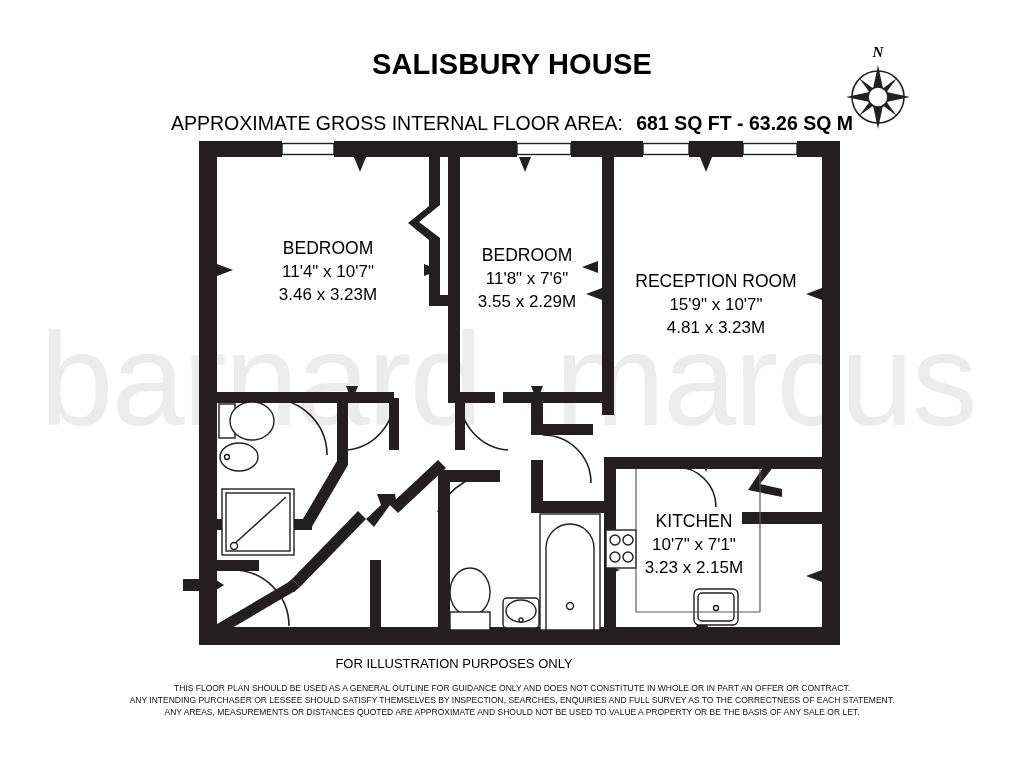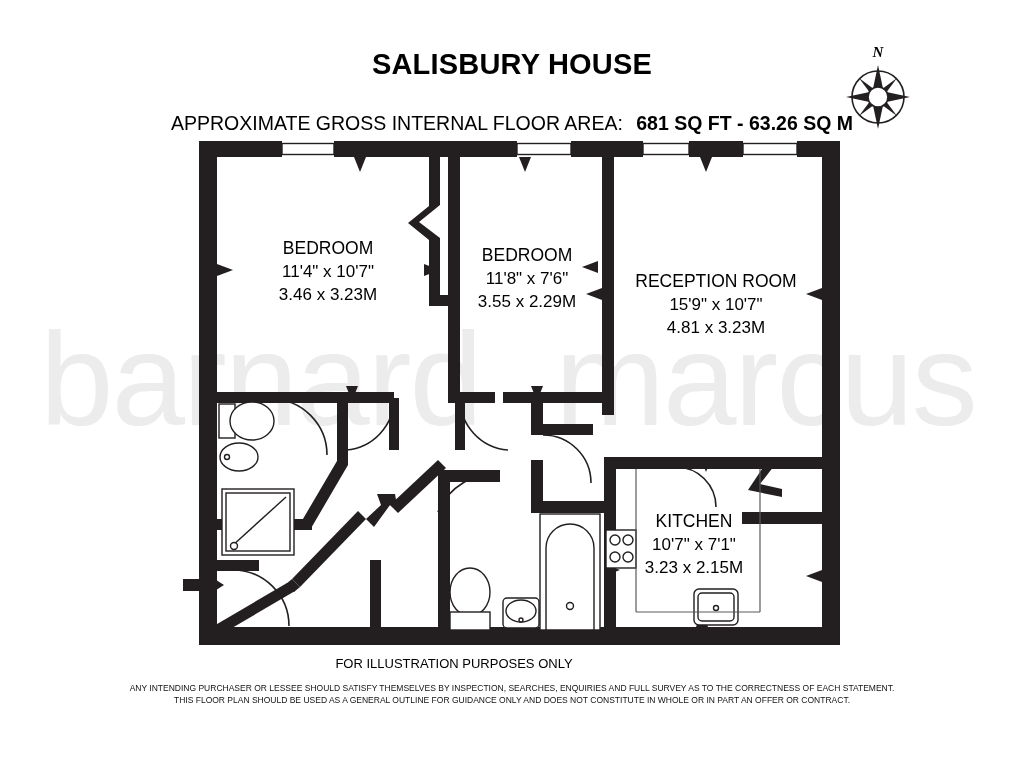--- a/index.html
+++ b/index.html
@@ -404,15 +404,16 @@
     <text class="room-name" x="694" y="527">KITCHEN</text>
     <text class="room-dim" x="694" y="550">10'7" x 7'1"</text>
     <text class="room-dim" x="694" y="573">3.23 x 2.15M</text>
   </g>
 
 </svg>
 </div>
 
 <div id="footer-illustration">FOR ILLUSTRATION PURPOSES ONLY</div>
 <div id="footer-disclaimer">
+  <div>THIS FLOOR PLAN SHOULD BE USED AS A GENERAL OUTLINE FOR GUIDANCE ONLY AND DOES NOT CONSTITUTE IN WHOLE OR IN PART AN OFFER OR CONTRACT.</div>
   <div>ANY INTENDING PURCHASER OR LESSEE SHOULD SATISFY THEMSELVES BY INSPECTION, SEARCHES, ENQUIRIES AND FULL SURVEY AS TO THE CORRECTNESS OF EACH STATEMENT.</div>
-  <div>THIS FLOOR PLAN SHOULD BE USED AS A GENERAL OUTLINE FOR GUIDANCE ONLY AND DOES NOT CONSTITUTE IN WHOLE OR IN PART AN OFFER OR CONTRACT.</div>
+  <div>ANY AREAS, MEASUREMENTS OR DISTANCES QUOTED ARE APPROXIMATE AND SHOULD NOT BE USED TO VALUE A PROPERTY OR BE THE BASIS OF ANY SALE OR LET.</div>
 </div>
 
 </body></html>

